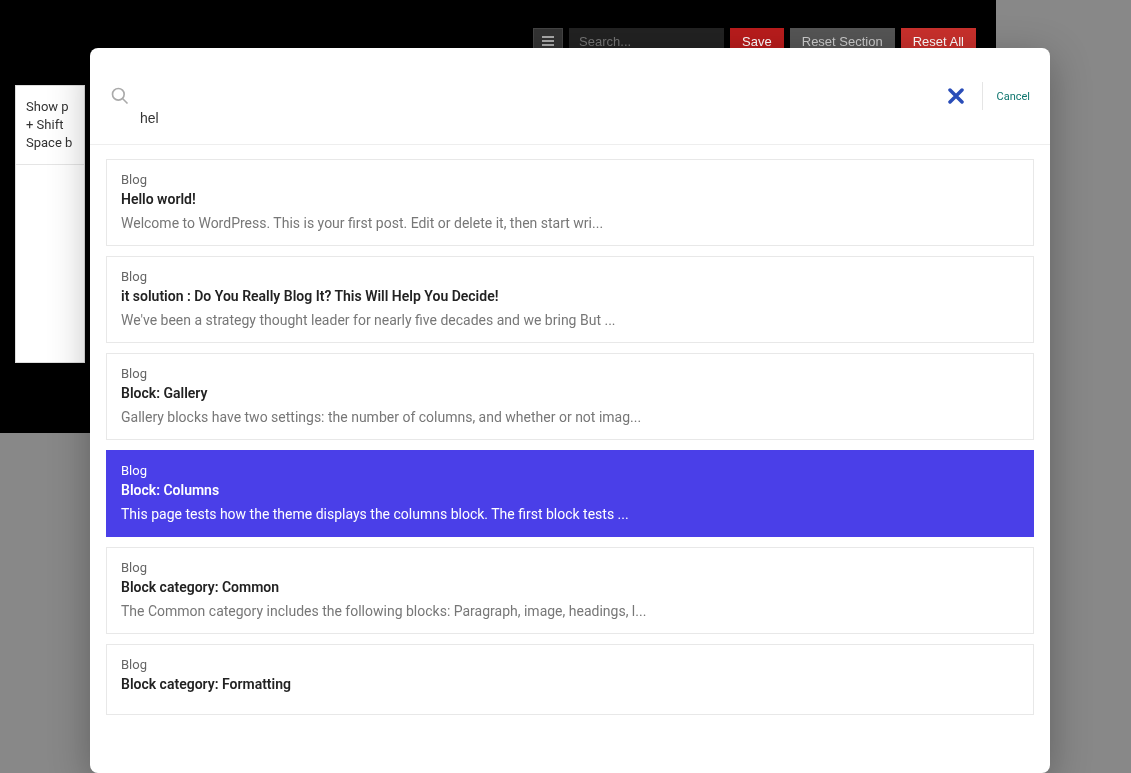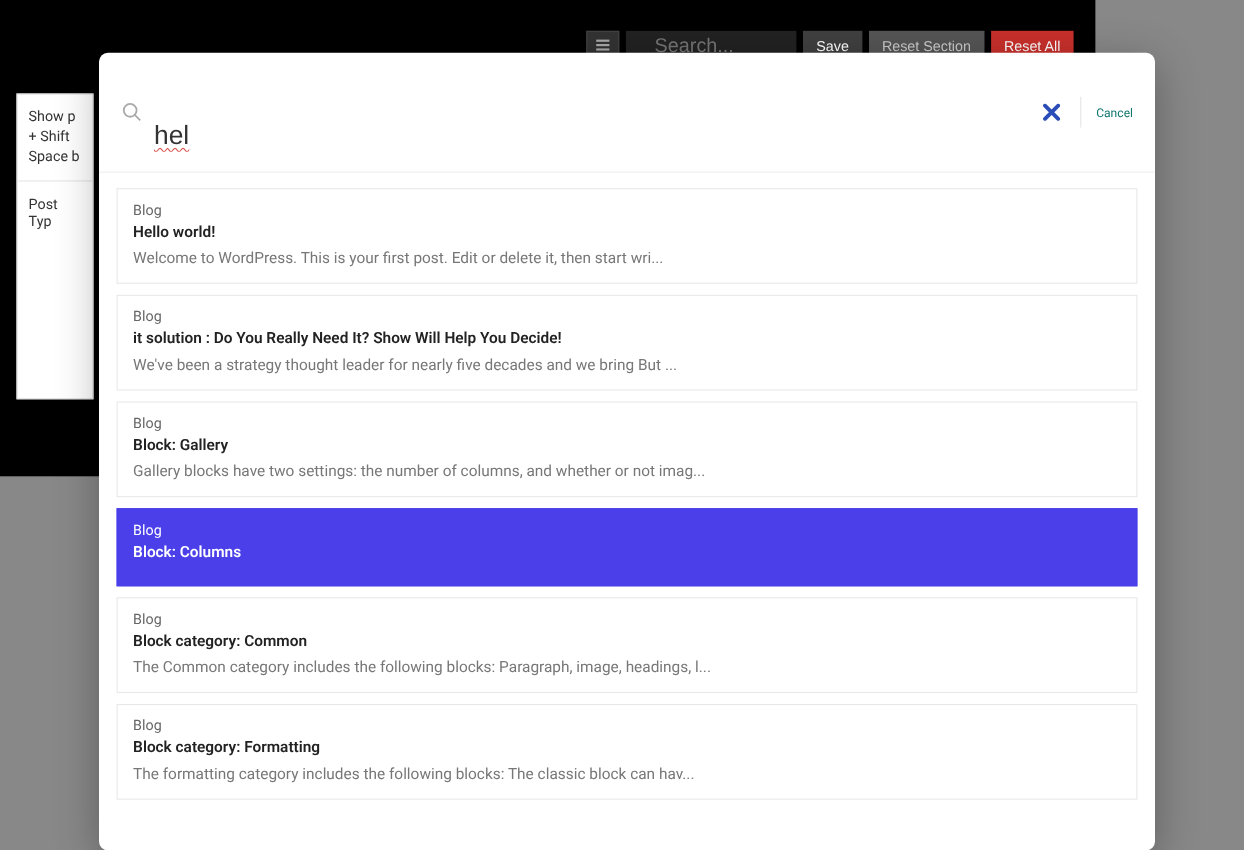--- a/index.html
+++ b/index.html
@@ -70,33 +70,33 @@
       justify-content: center;
       color: #aaa;
       font-size: 14px;
     }
     .search-box {
       width: 155px;
       height: 26px;
       background: #222;
       border: none;
       color: #888;
-      padding: 0 26px;
-      font-size: 18px;
+      padding: 0 10px;
+      font-size: 13px;
     }
     .btn {
       height: 26px;
       padding: 0 12px;
       font-size: 13px;
       border: none;
       cursor: pointer;
       color: #fff;
     }
     .btn-save {
-      background: #404040;
+      background: #b91c1c;
     }
     .btn-reset-section {
       background: #555;
       color: #ccc;
     }
     .btn-reset-all {
       background: #c9302c;
       text-align: right;
     }
     .overlay {
@@ -125,21 +125,21 @@
     }
     .search-icon-modal {
       width: 20px;
       height: 20px;
       color: #aaa;
       flex-shrink: 0;
     }
     .search-input-modal {
       flex: 1;
       border: none;
-      font-size: 24px;
+      font-size: 14px;
       color: #333;
       padding: 0 10px;
       outline: none;
       text-decoration: underline;
       text-decoration-style: wavy;
       text-decoration-color: #d9534f;
       text-decoration-thickness: 1px;
       text-underline-offset: 3px;
       margin-top: 44px;
     }
@@ -226,21 +226,20 @@
   <button class="btn btn-reset-section">Reset Section</button>
   <button class="btn btn-reset-all">Reset All</button>
 </div>
 
 <div class="sidebar-panel">
   <div class="sidebar-text">
     <div>Show p</div>
     <div>+ Shift</div>
     <div>Space b</div>
   </div>
-  <div class="sidebar-text2">Post Typ</div>
 </div>
 
 <div class="overlay">
   <div class="modal">
     <div class="modal-header">
       <svg class="search-icon-modal" viewBox="0 0 24 24" fill="none" stroke="currentColor" stroke-width="2">
         <circle cx="10" cy="10" r="7"></circle>
         <line x1="21" y1="21" x2="15" y2="15"></line>
       </svg>
       <input class="search-input-modal" value="hel" style="">
@@ -253,37 +252,37 @@
       <span class="cancel-link">Cancel</span>
     </div>
     <div class="results" id="results-container">
         <div class="result-item">
           <div class="result-category">Blog</div>
           <div class="result-title">Hello world!</div>
           <div class="result-excerpt">Welcome to WordPress. This is your first post. Edit or delete it, then start wri...</div>
         </div>
         <div class="result-item">
           <div class="result-category">Blog</div>
-          <div class="result-title">it solution : Do You Really Need It? Show Will Help You Decide!</div>
+          <div class="result-title">it solution : Do You Really Blog It? This Will Help You Decide!</div>
           <div class="result-excerpt">We've been a strategy thought leader for nearly five decades and we bring But ...</div>
         </div>
         <div class="result-item">
           <div class="result-category">Blog</div>
           <div class="result-title">Block: Gallery</div>
           <div class="result-excerpt">Gallery blocks have two settings: the number of columns, and whether or not imag...</div>
         </div>
         <div class="result-item active">
           <div class="result-category">Blog</div>
           <div class="result-title">Block: Columns</div>
+          <div class="result-excerpt">This page tests how the theme displays the columns block. The first block tests ...</div>
         </div>
         <div class="result-item">
           <div class="result-category">Blog</div>
           <div class="result-title">Block category: Common</div>
           <div class="result-excerpt">The Common category includes the following blocks: Paragraph, image, headings, l...</div>
         </div>
         <div class="result-item">
           <div class="result-category">Blog</div>
           <div class="result-title">Block category: Formatting</div>
-          <div class="result-excerpt">The formatting category includes the following blocks: The classic block can hav...</div>
         </div>
       </div>
   </div>
 </div>
 
 </body></html>

